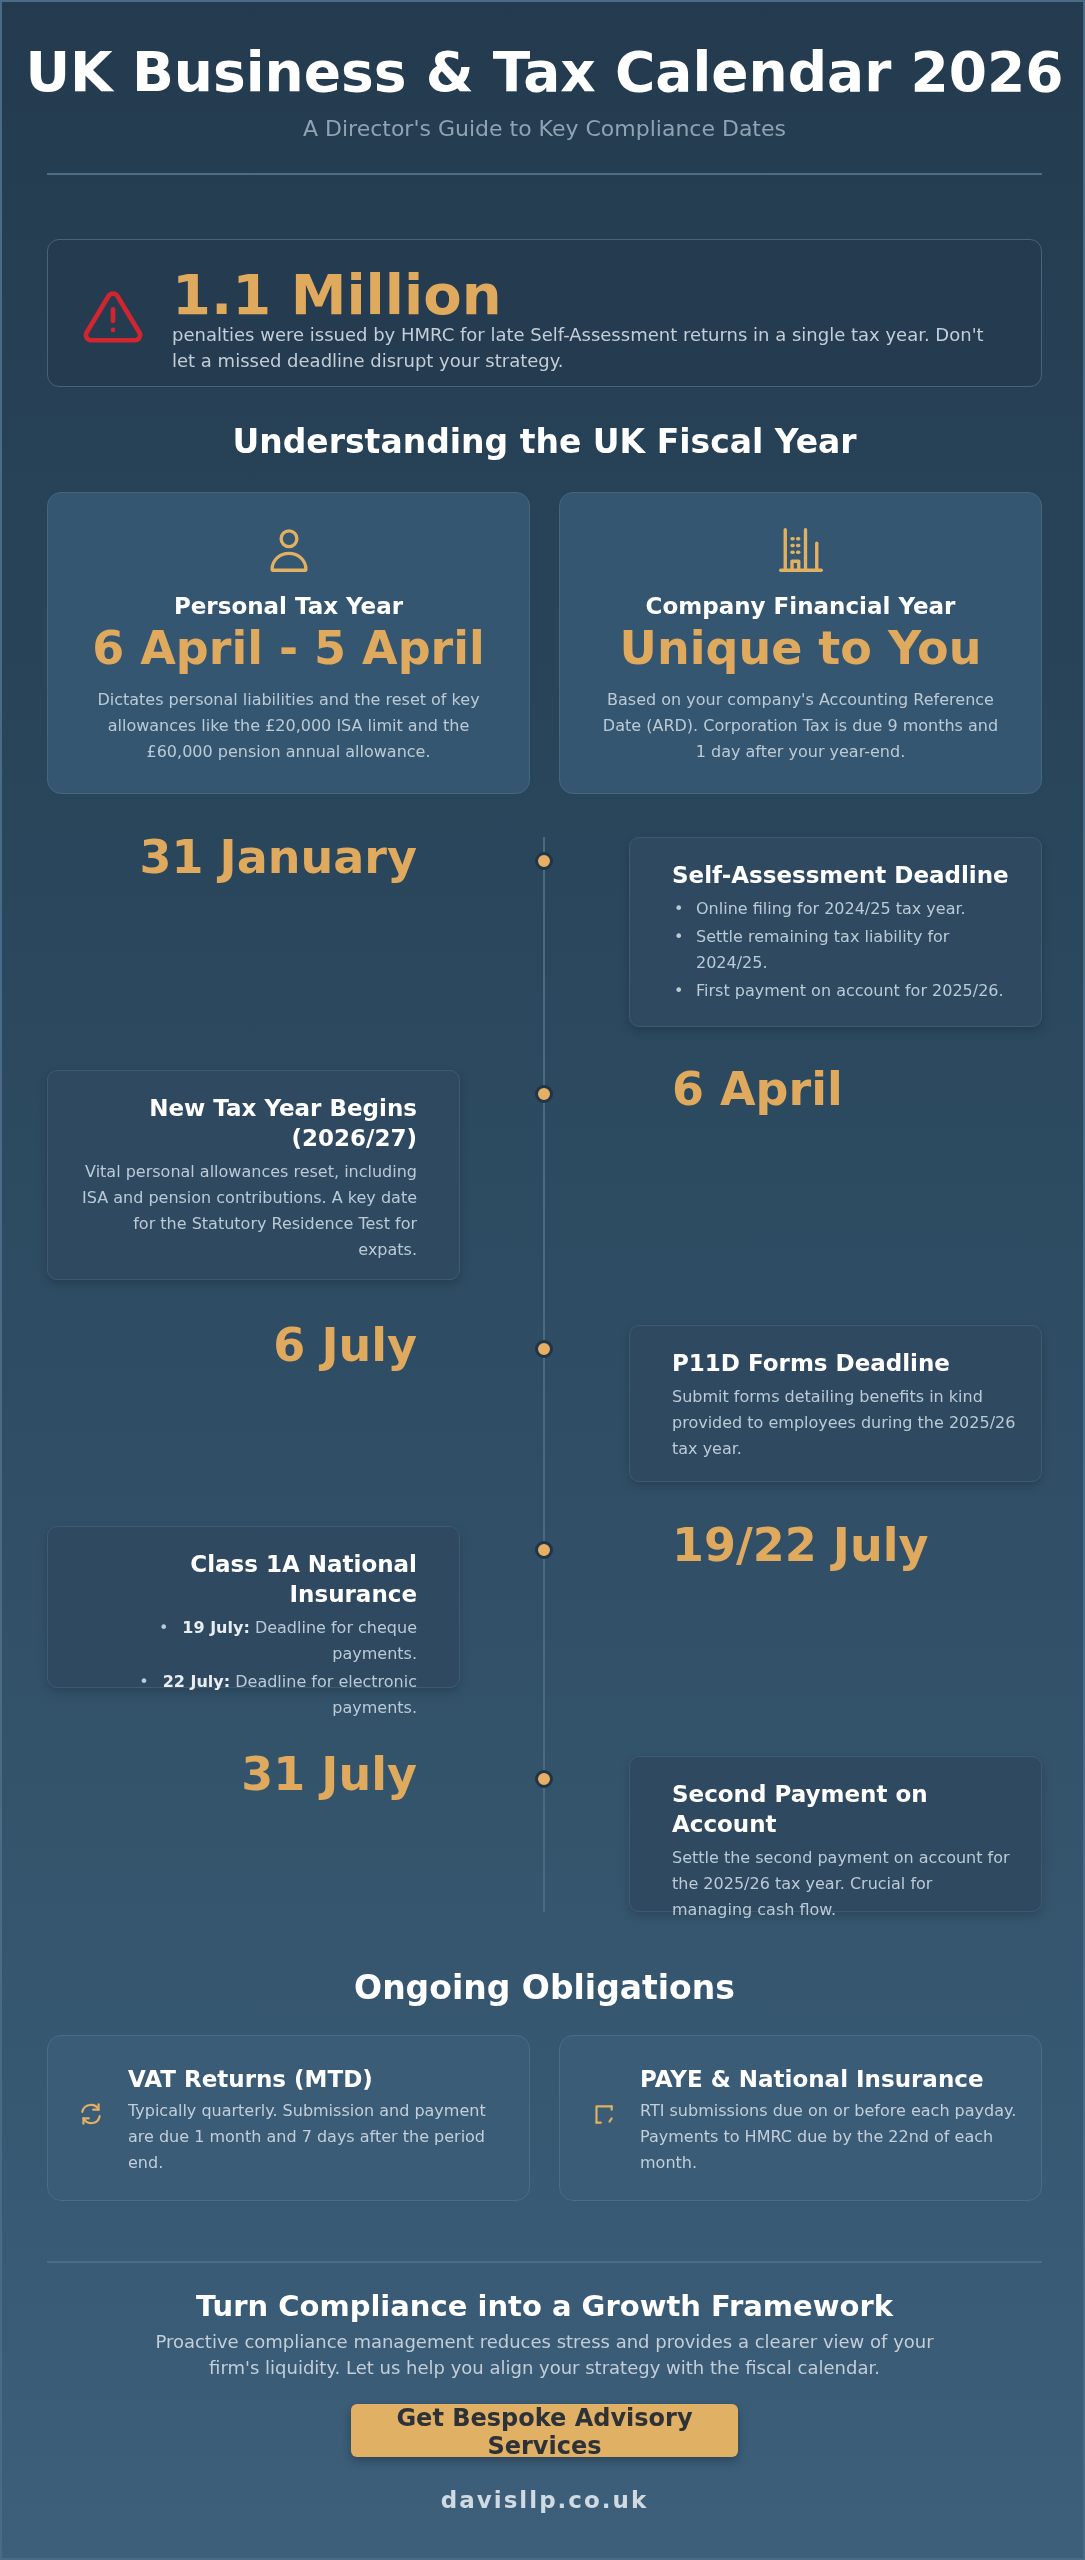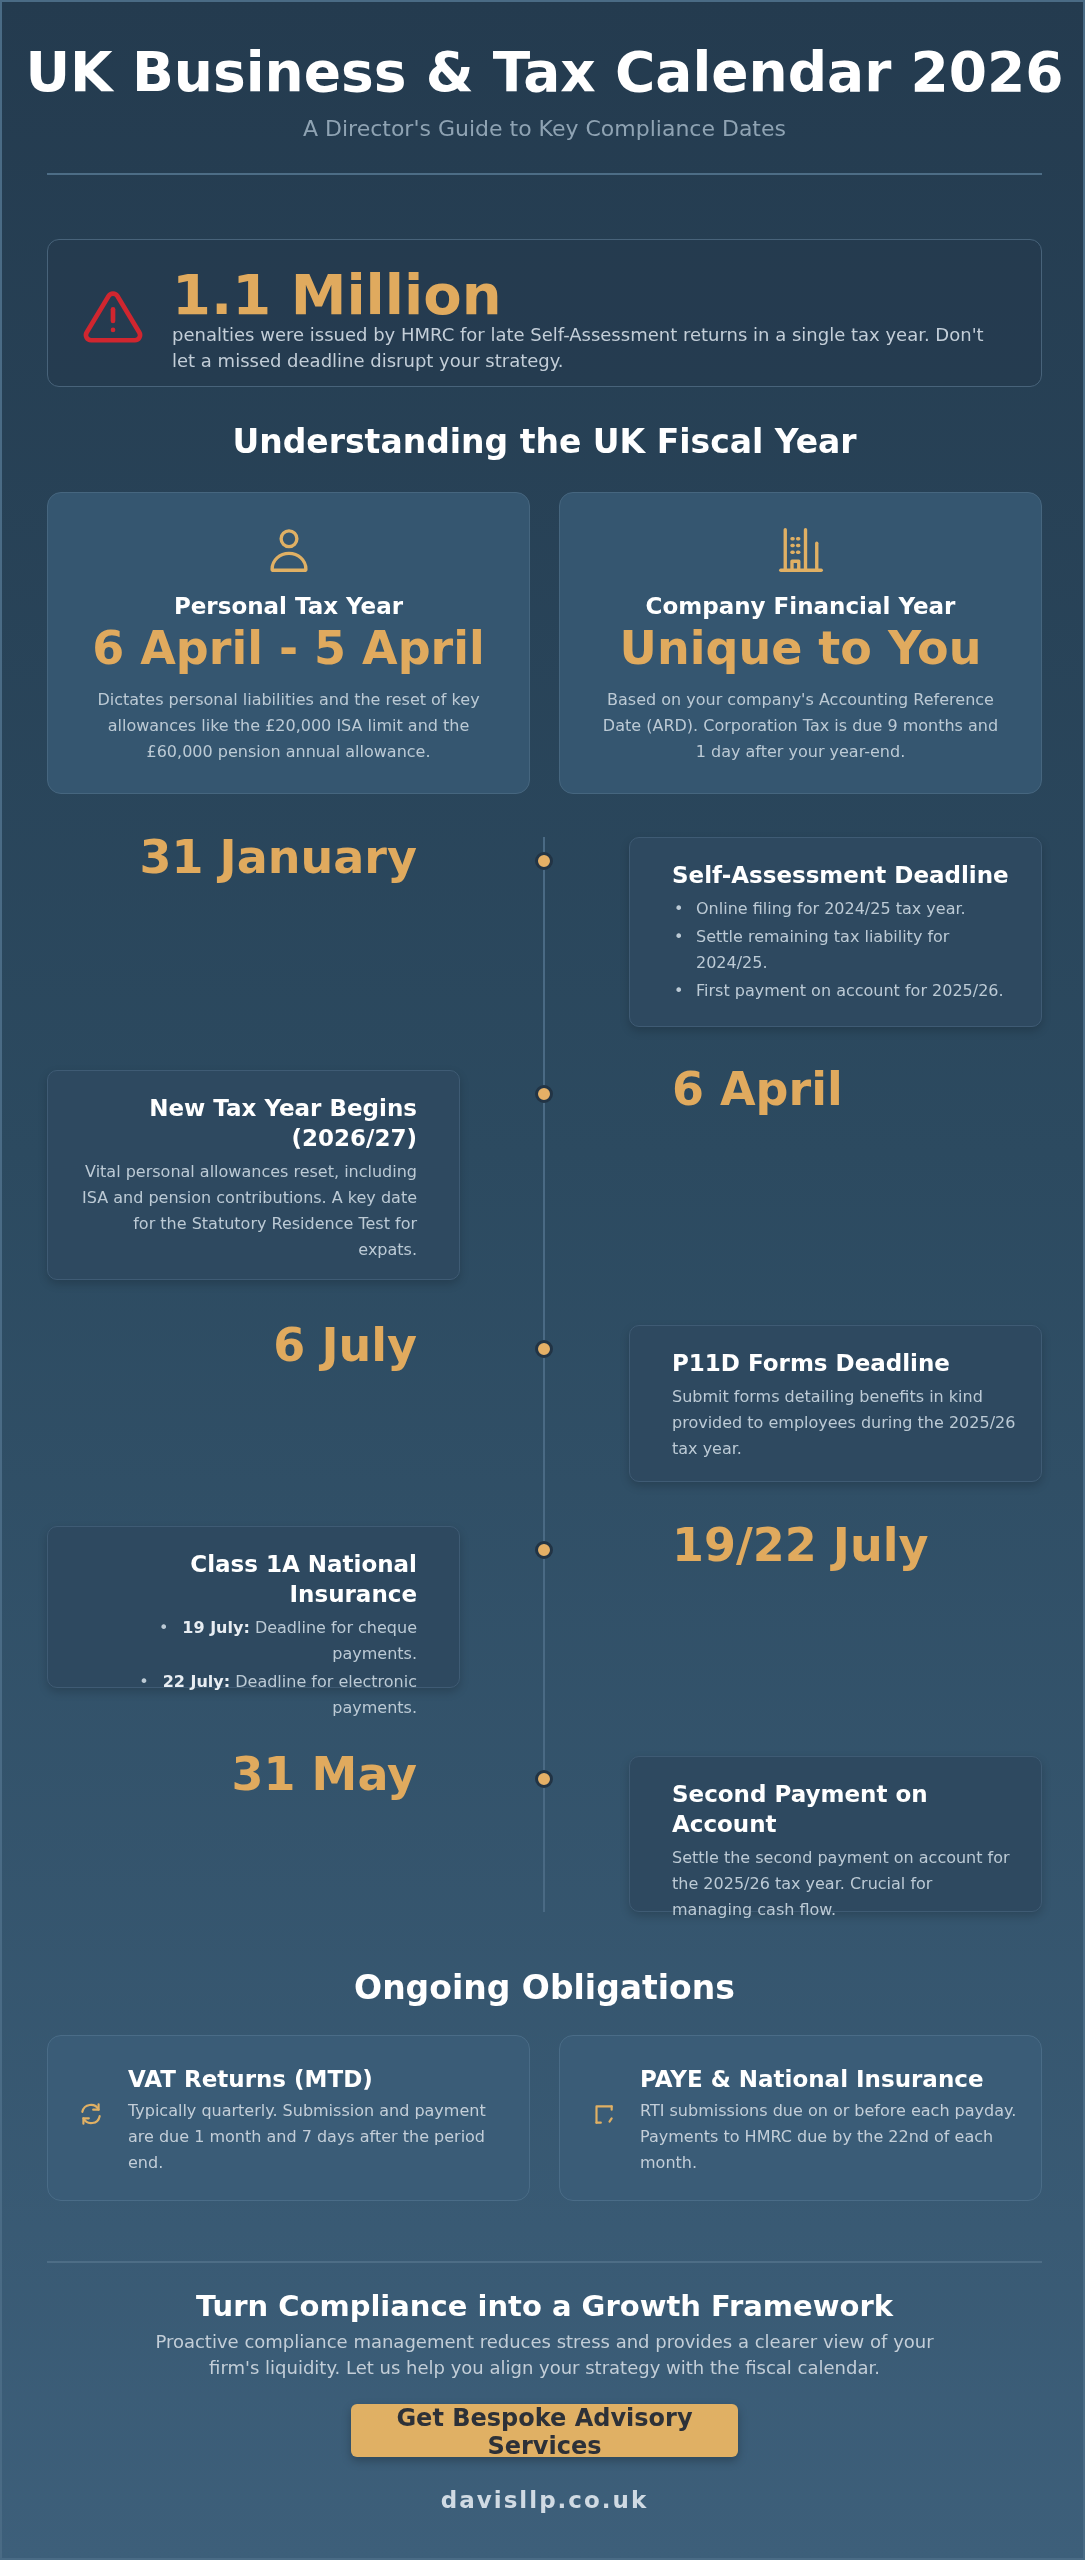--- a/index.html
+++ b/index.html
@@ -186,21 +186,21 @@
   <div class="tl-card left" style="top:1524px; height:162px;">
     <h3>Class 1A National Insurance</h3>
     <ul>
       <li><b>19 July:</b><span> Deadline for cheque payments.</span></li>
       <li><b>22 July:</b><span> Deadline for electronic payments.</span></li>
     </ul>
   </div>
   <div class="tl-dot" style="top:1539px;"></div>
   <div class="tl-date right" style="top:1516px;">19/22 July</div>
 
-  <div class="tl-date left" style="top:1745px;">31 May</div>
+  <div class="tl-date left" style="top:1745px;">31 July</div>
   <div class="tl-dot" style="top:1768px;"></div>
   <div class="tl-card right" style="top:1754px; height:156px;">
     <h3>Second Payment on Account</h3>
     <p>Settle the second payment on account for the 2025/26 tax year. Crucial for managing cash flow.</p>
   </div>
 
   <h2 class="section-title" style="top:1966px;">Ongoing Obligations</h2>
 
   <div class="ongoing-card" style="left:45px;">
     <svg class="oicon" viewBox="0 0 24 24" fill="none" stroke="#e0b064" stroke-width="2" stroke-linecap="round" stroke-linejoin="round">

